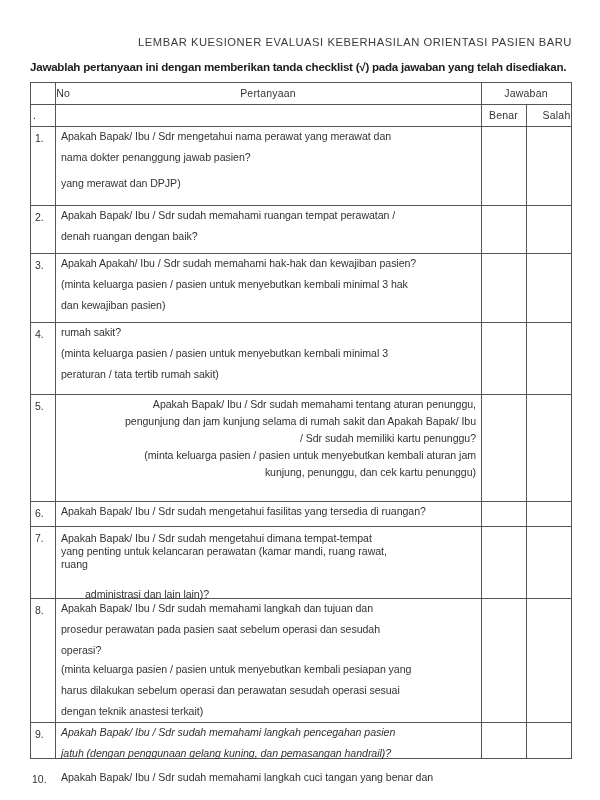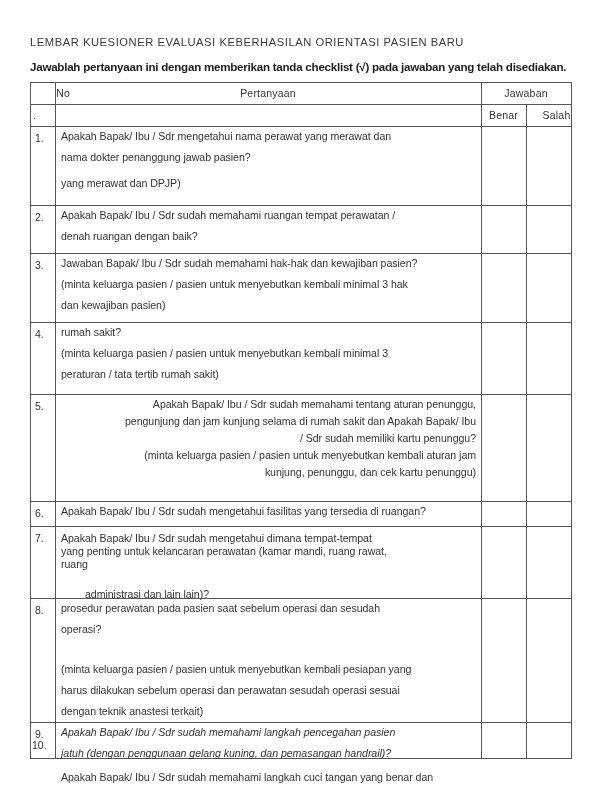--- a/index.html
+++ b/index.html
@@ -23,21 +23,21 @@
     width: 600px;
     height: 800px;
   }
 
   
   .doc-title {
     position: absolute;
     left: 30px;
     top: 36px;
     width: 542px;
-    text-align: left;
+    text-align: right;
     font-size: 11.2px;
     letter-spacing: 0.55px;
     color: #3a3a3a;
     white-space: nowrap;
   }
 
   .doc-instruction {
     position: absolute;
     left: 30px;
     top: 60px;
@@ -135,37 +135,37 @@
 
     <div class="num" style="left:5px;top:50px;">1.</div>
     <div class="num" style="left:5px;top:129px;">2.</div>
     <div class="num" style="left:5px;top:177px;">3.</div>
     <div class="num" style="left:5px;top:246px;">4.</div>
     <div class="num" style="left:5px;top:318px;">5.</div>
     <div class="num" style="left:5px;top:425px;">6.</div>
     <div class="num" style="left:5px;top:450px;">7.</div>
     <div class="num" style="left:5px;top:522px;">8.</div>
     <div class="num" style="left:5px;top:646px;">9.</div>
-    <div class="num" style="left:2px;top:657px;">10.</div>
+    <div class="num" style="left:2px;top:691px;">10.</div>
 
     <div class="qcell loose" style="left:31px;top:44px;width:415px;">
       <span class="ln">Apakah Bapak/ Ibu / Sdr mengetahui nama perawat yang merawat dan</span>
       <span class="ln">nama dokter penanggung jawab pasien?</span>
     </div>
     <div class="qcell tight" style="left:31px;top:95px;width:415px;">
       <span class="ln">yang merawat dan DPJP)</span>
     </div>
 
     <div class="qcell loose" style="left:31px;top:123px;width:415px;">
       <span class="ln">Apakah Bapak/ Ibu / Sdr sudah memahami ruangan tempat perawatan /</span>
       <span class="ln">denah ruangan dengan baik?</span>
     </div>
 
     <div class="qcell loose" style="left:31px;top:171px;width:415px;">
-      <span class="ln">Jawaban Bapak/ Ibu / Sdr sudah memahami hak-hak dan kewajiban pasien?</span>
+      <span class="ln">Apakah Apakah/ Ibu / Sdr sudah memahami hak-hak dan kewajiban pasien?</span>
       <span class="ln">(minta keluarga pasien / pasien untuk menyebutkan kembali minimal 3 hak</span>
       <span class="ln">dan kewajiban pasien)</span>
     </div>
 
     <div class="qcell loose" style="left:31px;top:240px;width:415px;">
       <span class="ln">rumah sakit?</span>
       <span class="ln">(minta keluarga pasien / pasien untuk menyebutkan kembali minimal 3</span>
       <span class="ln">peraturan / tata tertib rumah sakit)</span>
     </div>
 
@@ -184,20 +184,21 @@
     <div class="qcell tight" style="left:31px;top:450px;width:415px;">
       <span class="ln">Apakah Bapak/ Ibu / Sdr sudah mengetahui dimana tempat-tempat</span>
       <span class="ln">yang penting untuk kelancaran perawatan (kamar mandi, ruang rawat,</span>
       <span class="ln">ruang</span>
     </div>
     <div class="qcell tight" style="left:31px;top:506px;width:415px;margin-left:24px;">
       <span class="ln">administrasi  dan lain lain)?</span>
     </div>
 
     <div class="qcell loose" style="left:31px;top:516px;width:415px;">
+      <span class="ln">Apakah Bapak/ Ibu / Sdr sudah memahami langkah dan tujuan dan</span>
       <span class="ln">prosedur perawatan pada pasien saat sebelum operasi dan sesudah</span>
       <span class="ln">operasi?</span>
     </div>
     <div class="qcell loose" style="left:31px;top:577px;width:415px;">
       <span class="ln">(minta keluarga pasien / pasien untuk menyebutkan kembali pesiapan yang</span>
       <span class="ln">harus dilakukan sebelum operasi dan perawatan sesudah operasi sesuai</span>
       <span class="ln">dengan teknik anastesi terkait)</span>
     </div>
 
     <div class="qcell loose" style="left:31px;top:640px;width:415px;font-style:italic;">

